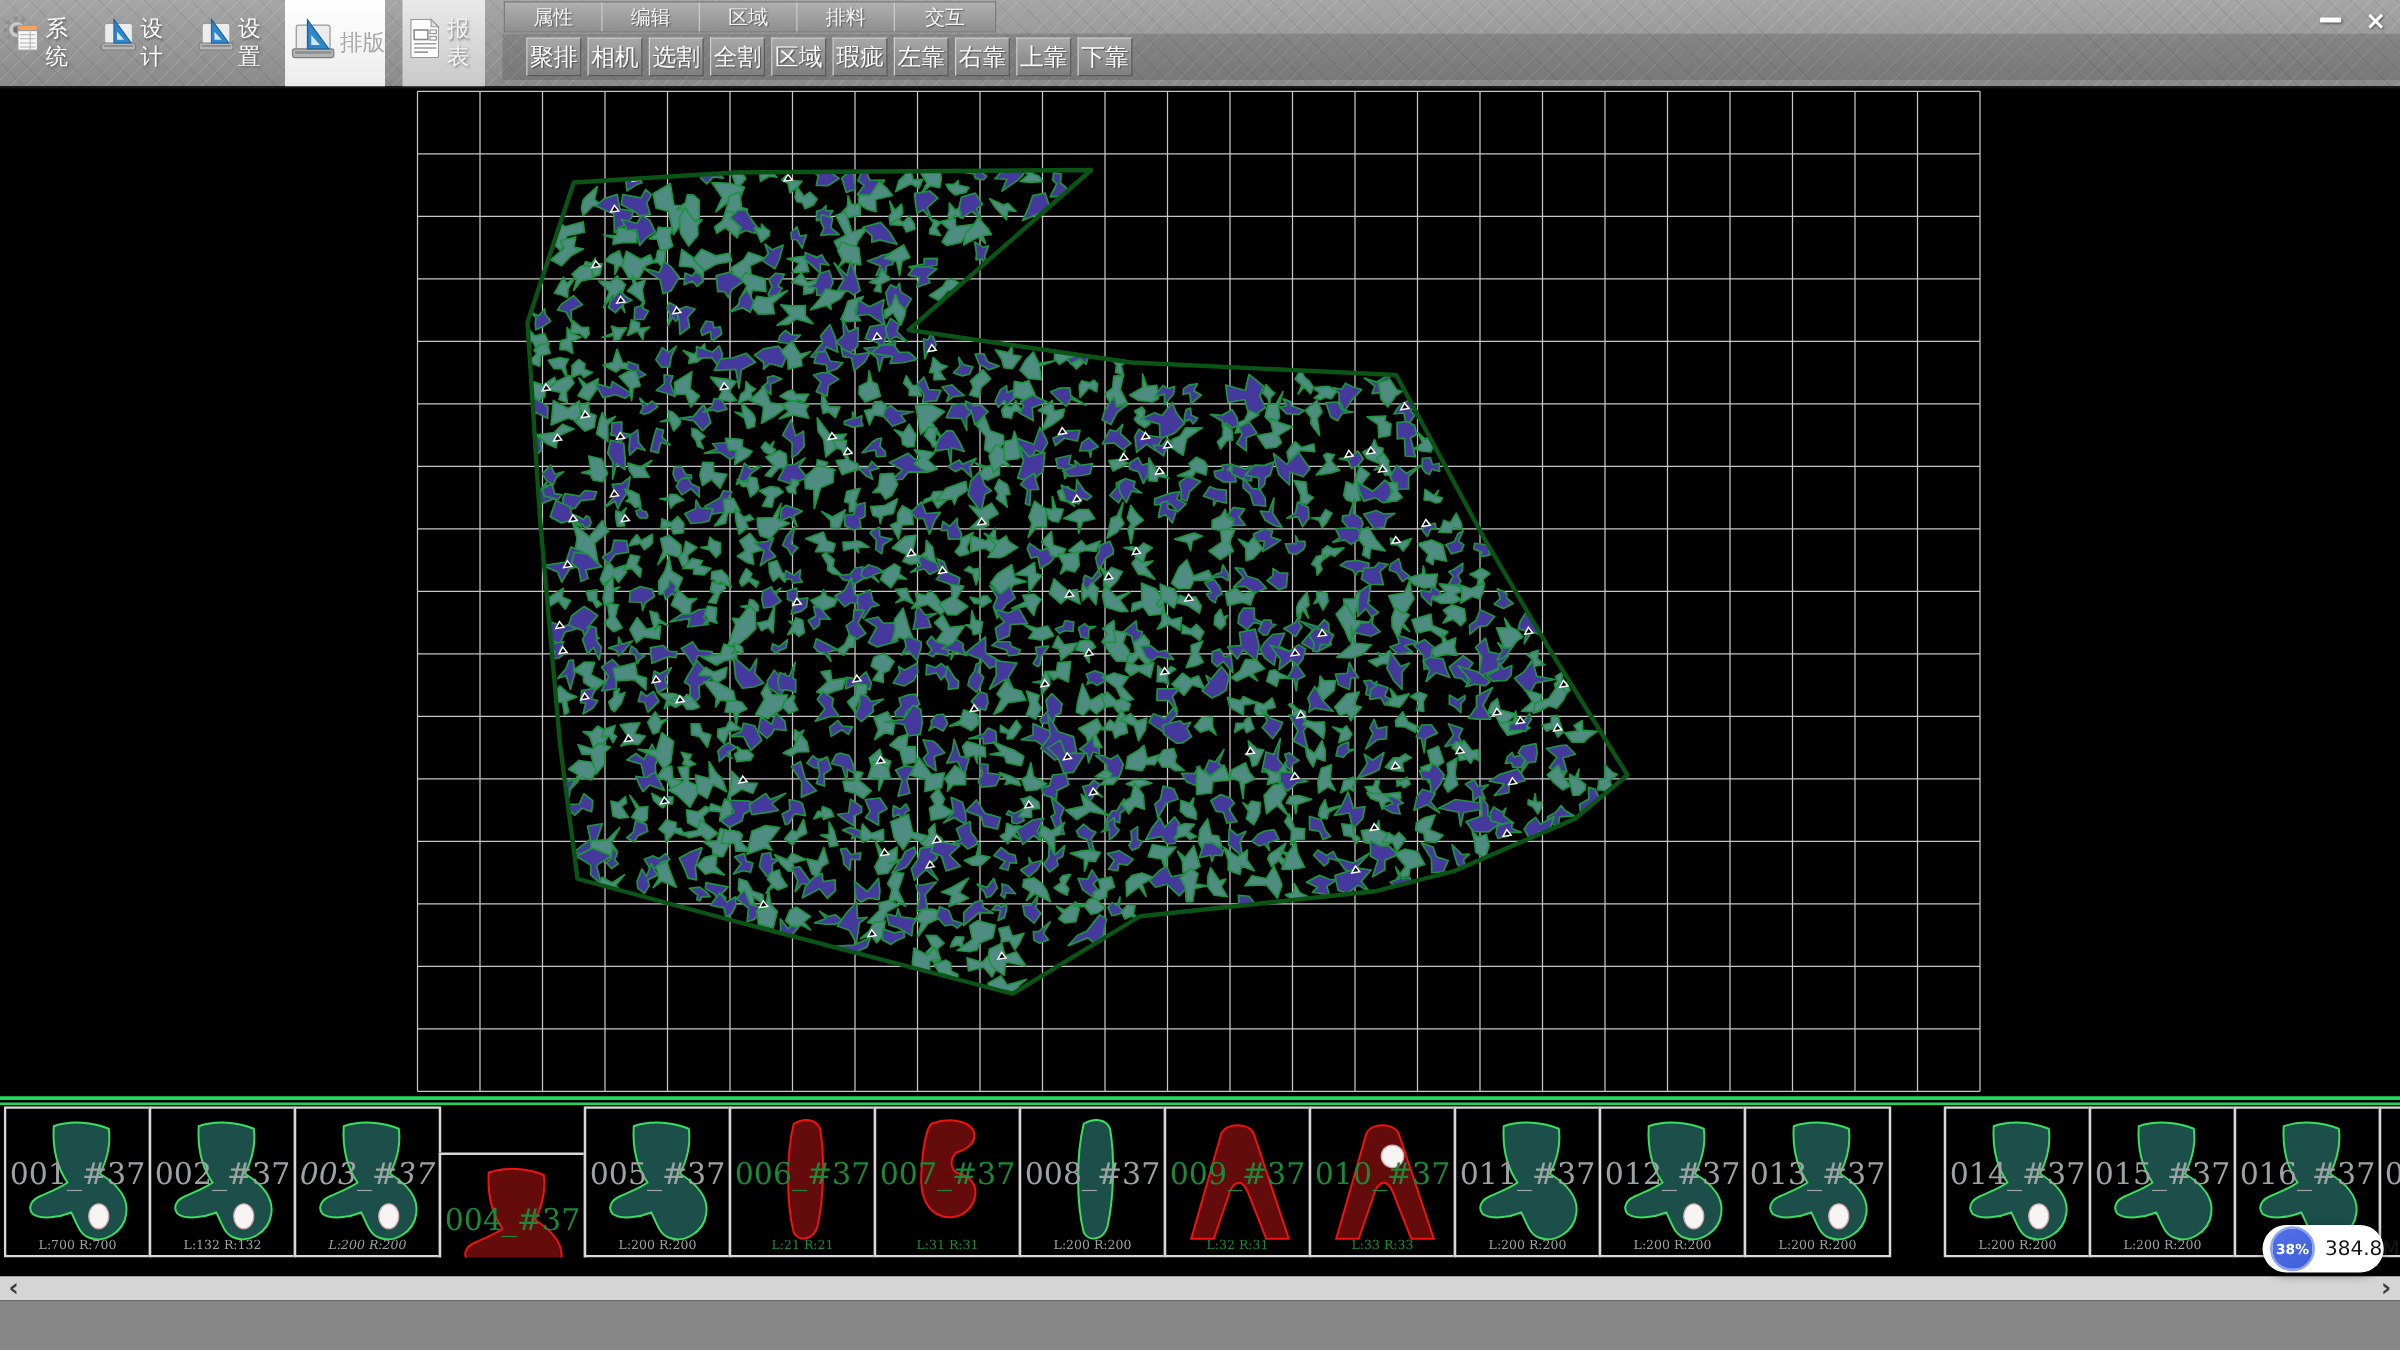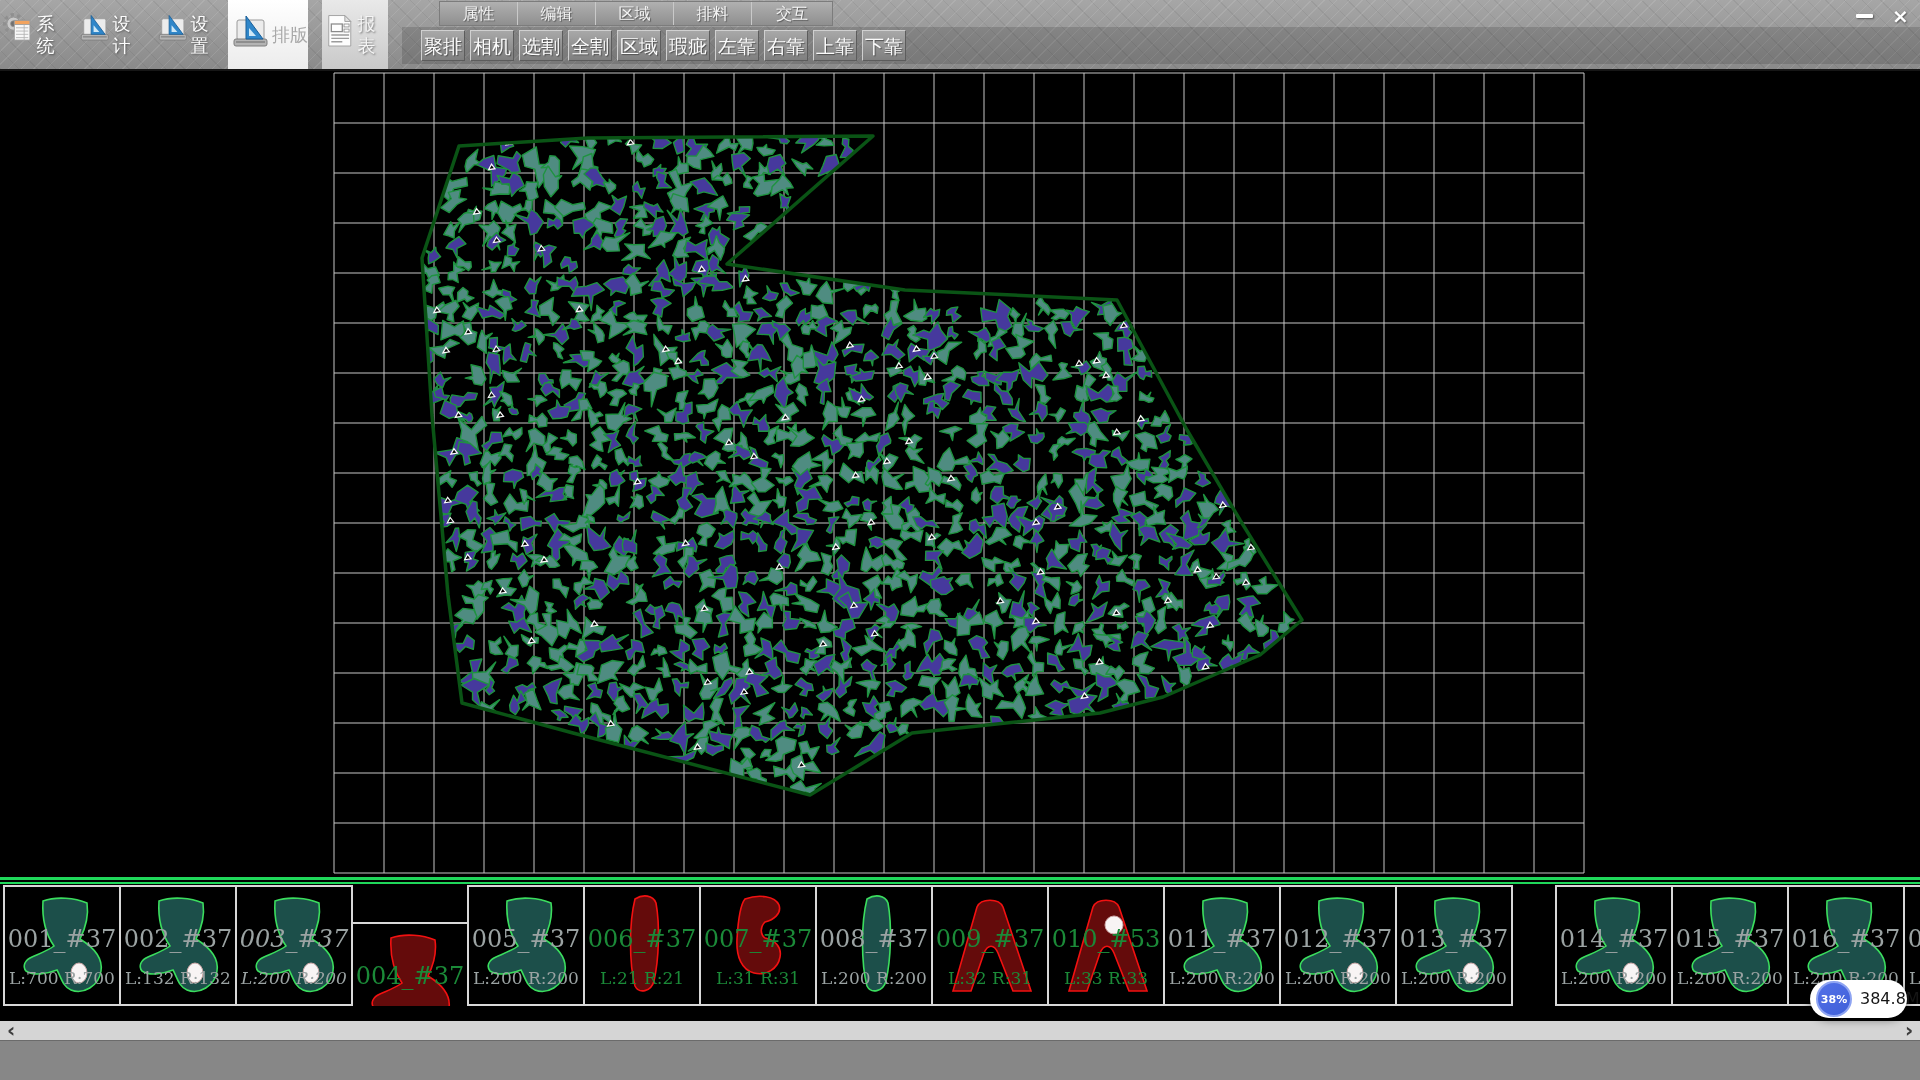--- a/index.html
+++ b/index.html
@@ -16,21 +16,21 @@
   .menu-band{position:absolute;left:402px;top:27px;right:0;height:37px;background:rgba(0,0,0,0.14);}
   .nav-btn{position:absolute;top:0;height:69px;display:flex;flex-direction:row;align-items:center;
     justify-content:flex-end;cursor:default;}
   .nav-btn .nav-icon{width:42px;height:42px;margin-bottom:1px;}
   .nav-btn .nav-label{font-size:18px;color:#fdfdfd;text-shadow:1px 1px 2px #555;line-height:22px;}
   .nav-btn.selected{background:linear-gradient(#ffffff,#ececec);}
   .nav-btn.selected .nav-label{color:#a8a8a8;text-shadow:none;}
   .nav-btn.highlight{background:linear-gradient(#e9e9e9,#c9c9c9);}
   .nav-btn.highlight .nav-label{color:#f5f5f5;text-shadow:1px 1px 2px #777;}
 
-  .menu-row1{position:absolute;left:439px;top:1px;height:25px;display:flex;
+  .menu-row1{position:absolute;left:403px;top:1px;height:25px;display:flex;
     background:linear-gradient(#b0b0b0,#8f8f8f);border:1px solid #7c7c7c;box-sizing:border-box;}
   .menu-item{width:78px;height:23px;line-height:23px;text-align:center;font-size:16px;color:#f4f4f4;
     text-shadow:1px 1px 1px #5a5a5a;border-right:1px solid #c9c9c9;box-sizing:border-box;}
   .menu-item:last-child{border-right:none;width:80px;}
 
   .menu-row2{position:absolute;left:421px;top:30px;height:31px;display:flex;}
   .tool-btn{width:44px;height:31px;margin-right:5px;line-height:30px;text-align:center;font-size:19px;
     color:#fbfbfb;text-shadow:1px 1px 1px #4e4e4e;
     background:linear-gradient(#a8a8a8,#7f7f7f);
     border:1px solid;border-color:#d0d0d0 #5c5c5c #5c5c5c #d0d0d0;box-sizing:border-box;}
@@ -46,22 +46,22 @@
 
   
   .strip-line1{position:absolute;left:0;top:877px;width:1920px;height:3px;}
   .strip-line2{position:absolute;left:0;top:882px;width:1920px;height:2px;}
   .thumb-cells{position:absolute;left:3px;top:885px;width:1917px;height:121px;display:flex;overflow:hidden;}
   .thumb-cell{position:relative;flex:0 0 118px;width:118px;height:121px;box-sizing:border-box;
     border:2px solid #d8d8d8;margin-right:-2px;background:#000;}
   .thumb-cell svg{position:absolute;left:8px;top:4px;width:100px;height:110px;}
   .thumb-label{position:absolute;left:0;top:38px;width:100%;text-align:center;
     font-family:"DejaVu Serif",serif;font-size:24px;letter-spacing:0px;}
-  .thumb-lr{position:absolute;left:0;bottom:16px;width:100%;text-align:center;
-    font-family:"DejaVu Serif",serif;font-size:17px;}
+  .thumb-lr{position:absolute;left:0;bottom:2px;width:100%;text-align:center;
+    font-family:"DejaVu Serif",serif;font-size:10px;}
 
   
   .mem-pill{position:absolute;left:1810px;top:980px;width:97px;height:38px;border-radius:19px;
     background:#ffffff;box-shadow:0 2px 8px rgba(0,0,0,.45);z-index:30;}
   .mem-circle{position:absolute;left:6px;top:1px;width:36px;height:36px;border-radius:50%;
     display:flex;align-items:center;justify-content:center;
     border:2px solid #8ea4f2;box-sizing:border-box;color:#fff;font-size:11px;font-weight:bold;}
   .mem-text{position:absolute;left:50px;top:0;height:38px;line-height:38px;font-size:16px;color:#161616;}
 
   
@@ -1223,21 +1223,21 @@
         <div class="thumb-label" style="color: rgb(27, 138, 56);">009_#37</div>
         <div class="thumb-lr" style="color: rgb(27, 138, 56);">L:32 R:31</div>
       </div>
       <div class="thumb-cell" style="border-color: rgb(216, 216, 216);">
         <svg viewBox="0 0 100 110">
           <path d="M12,100 L36,16 C40,7 58,7 62,16 L90,100 L72,100 L57,62 C53,53 47,53 43,62 L30,100 Z" fill="#640B0B" stroke="#F21111" stroke-width="1.6"></path>
           <g fill="#F8F4F4" stroke="#CFA8A8">
             <circle cx="57" cy="34" r="9"></circle>
           </g>
         </svg>
-        <div class="thumb-label" style="color: rgb(27, 138, 56);">010_#53</div>
+        <div class="thumb-label" style="color: rgb(27, 138, 56);">010_#37</div>
         <div class="thumb-lr" style="color: rgb(27, 138, 56);">L:33 R:33</div>
       </div>
       <div class="thumb-cell" style="border-color: rgb(216, 216, 216);">
         <svg viewBox="0 0 100 110">
           <path d="M30,10 C44,5 62,7 74,12 C76,26 72,38 67,48 C80,56 90,67 88,80 C86,95 70,104 58,99 C50,96 48,86 44,79 C34,83 20,85 13,80 C9,75 12,69 19,66 C28,62 36,59 41,55 C32,42 29,26 30,10 Z" fill="#1C4F4A" stroke="#3BDD5E" stroke-width="1.6"></path>
         </svg>
         <div class="thumb-label" style="color: rgb(155, 163, 163);">011_#37</div>
         <div class="thumb-lr" style="color: rgb(155, 163, 163);">L:200 R:200</div>
       </div>
       <div class="thumb-cell" style="border-color: rgb(216, 216, 216);">

